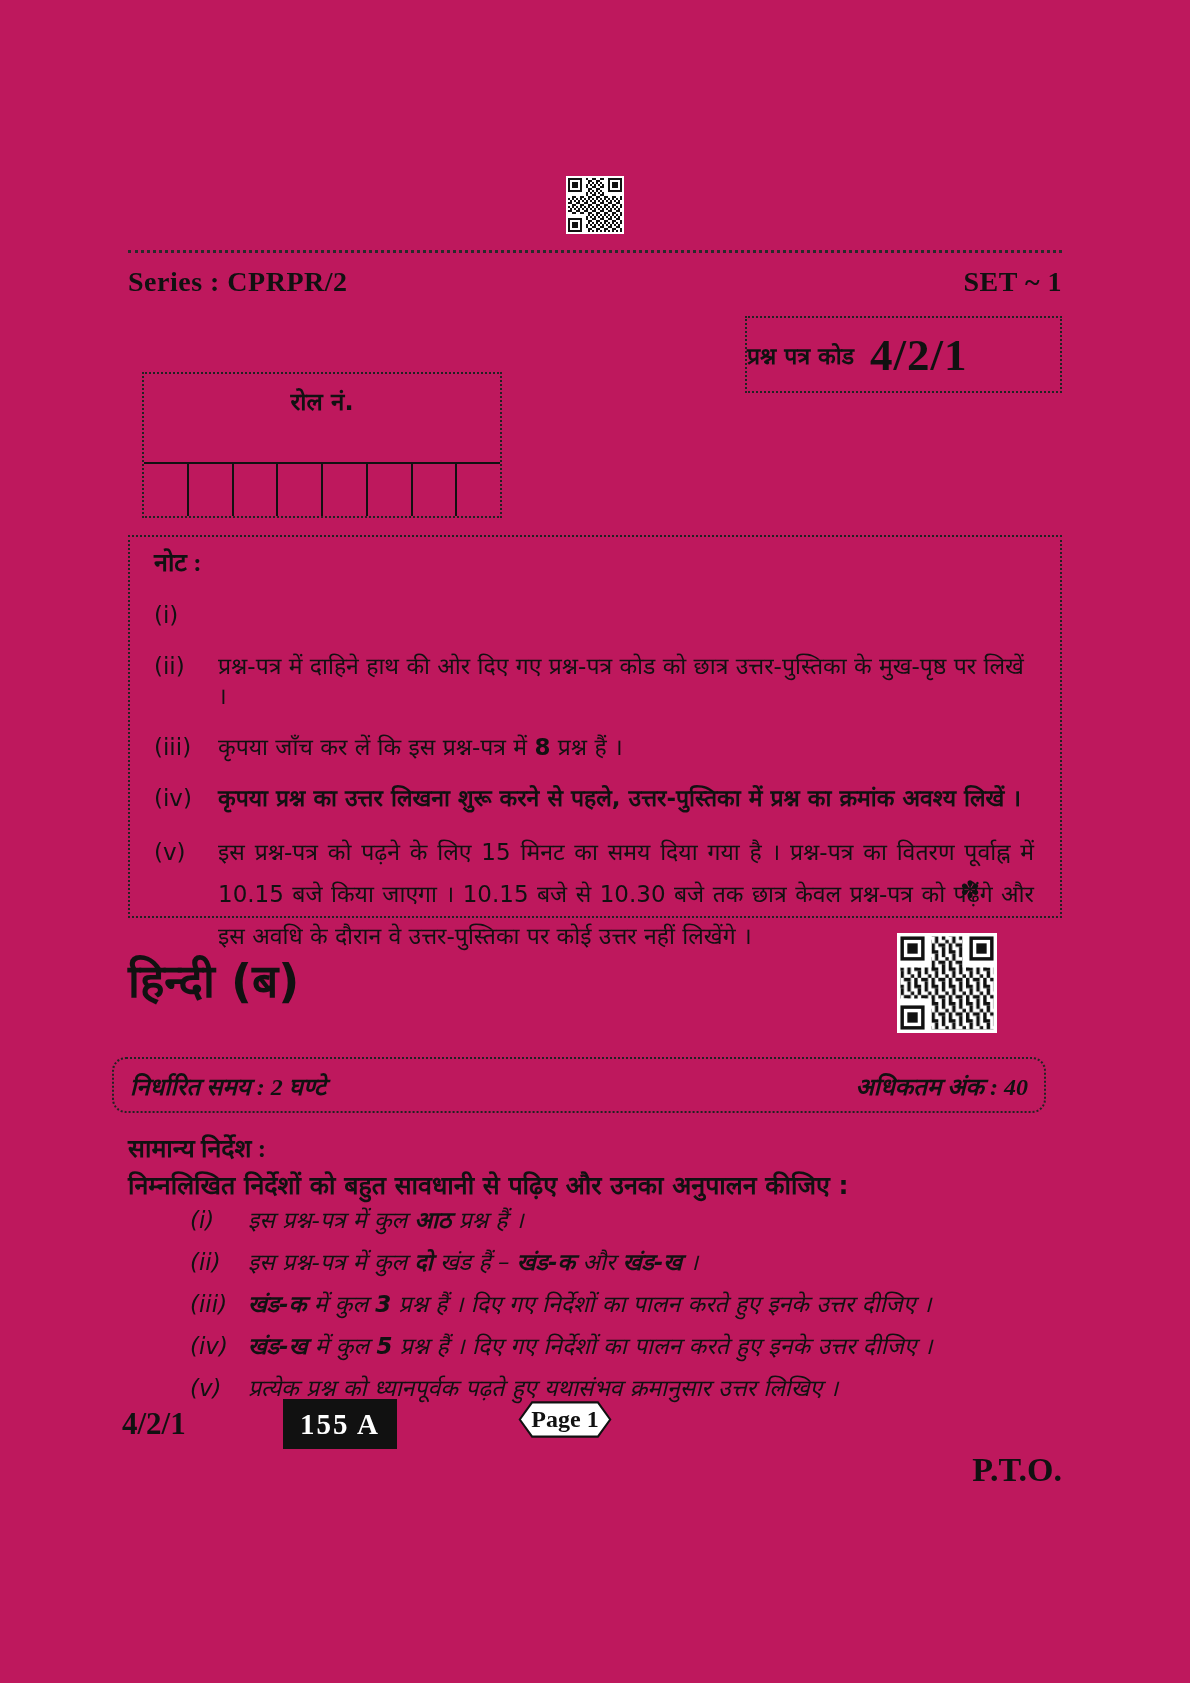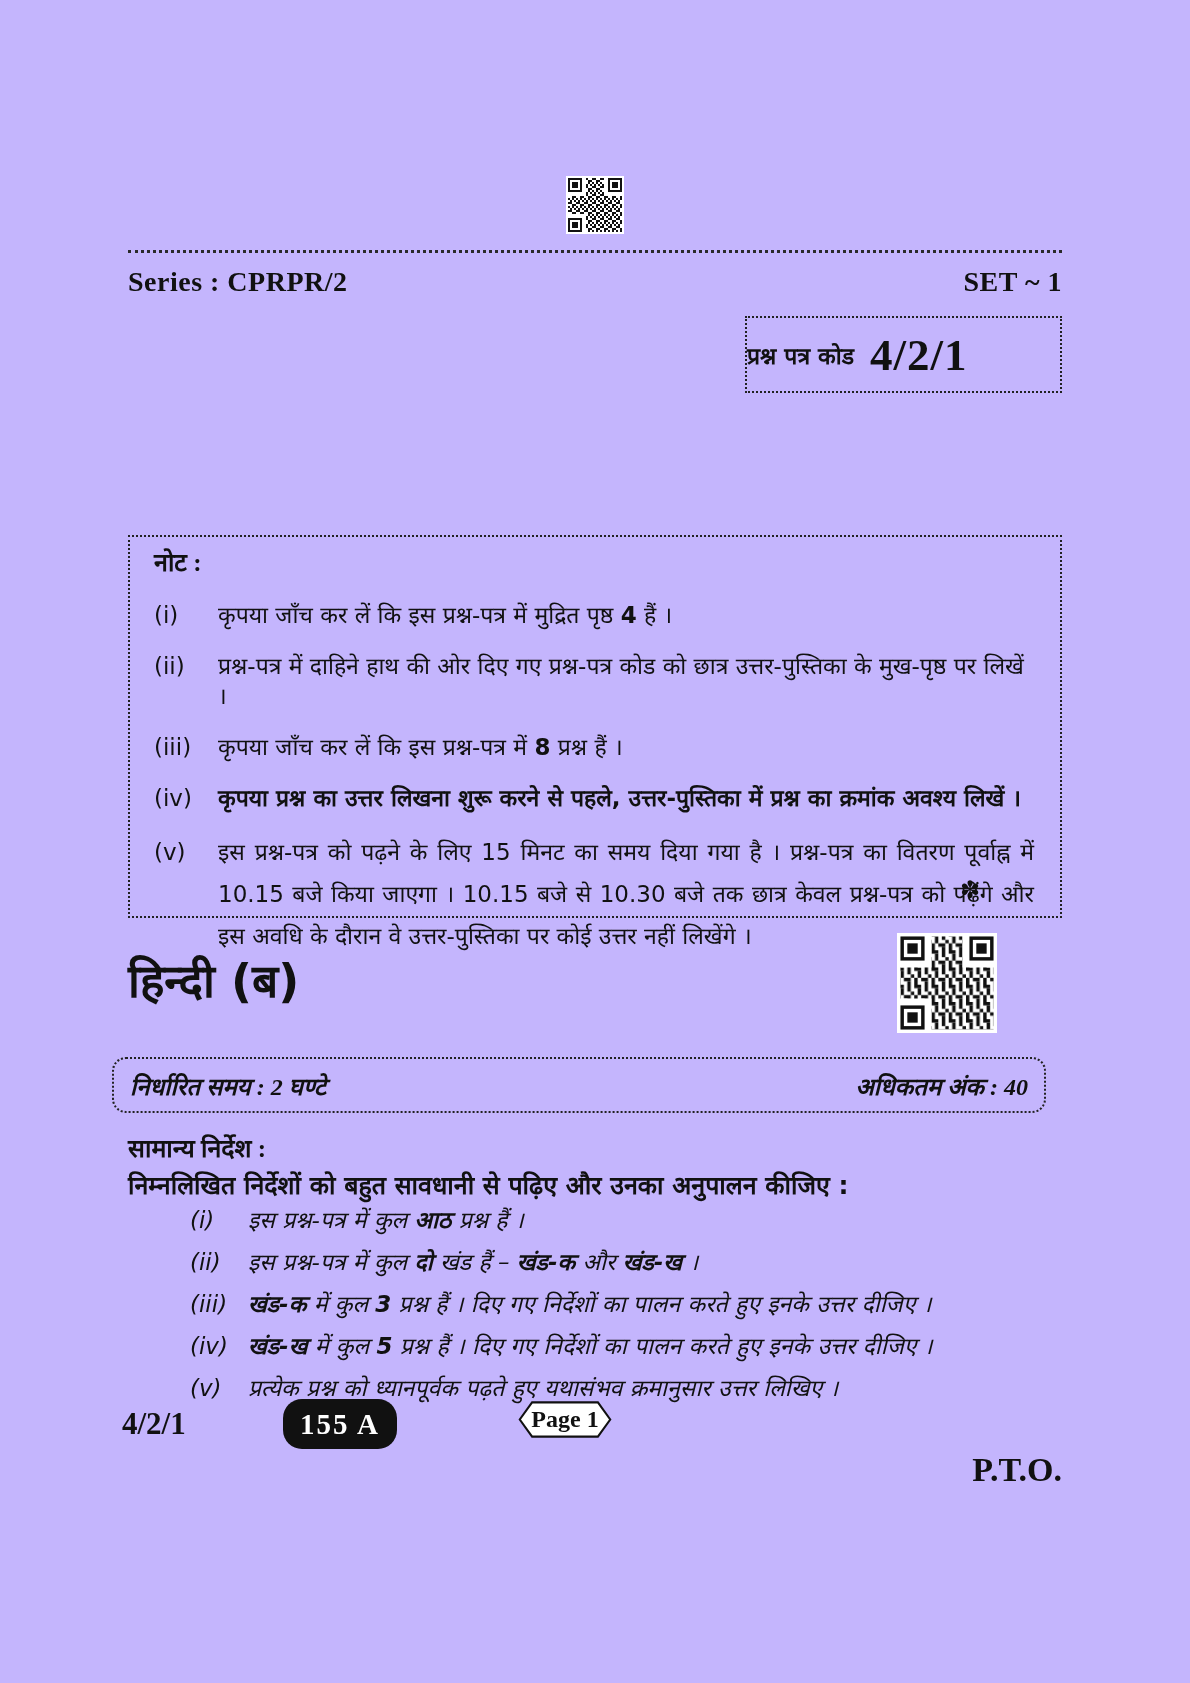--- a/index.html
+++ b/index.html
@@ -3,21 +3,21 @@
 <meta charset="utf-8">
 <style>
   * { margin: 0; padding: 0; box-sizing: border-box; }
   html, body { background: #e8e8e8; }
   body { font-family: "DejaVu Sans", sans-serif; color: #111; }
   .page {
     position: relative;
     width: 1190px;
     height: 1683px;
     margin: 0 auto;
-    background: #c4b5fd;
+    background: #be185d;
     overflow: hidden;
   }
   .serif { font-family: "Liberation Serif", "DejaVu Serif", serif; }
 
   
   .qr-top { position: absolute; left: 566px; top: 176px; width: 58px; height: 58px; }
   .qr-title { position: absolute; left: 897px; top: 933px; width: 100px; height: 100px; }
   .qr-box svg { width: 100%; height: 100%; display: block; }
 
   
@@ -98,21 +98,21 @@
   .gen-list { position: absolute; left: 190px; top: 1205px; width: 872px; }
   .gen-item { display: flex; font-size: 23px; font-style: italic; line-height: 30px; margin-bottom: 12px; }
   .gen-item .num { width: 58px; flex: 0 0 58px; }
 
   
   .footer-code { position: absolute; left: 122px; top: 1406px; font-size: 31px; font-weight: 700; }
   .footer-badge {
     position: absolute; left: 283px; top: 1399px; width: 114px; height: 50px;
     background: #111; color: #fff;
     display: flex; align-items: center; justify-content: center;
-    font-size: 29px; font-weight: 700; letter-spacing: 2px; border-radius: 19px;
+    font-size: 29px; font-weight: 700; letter-spacing: 2px;
   }
   .footer-page { position: absolute; left: 497px; top: 1401px; width: 136px; height: 37px; }
   .footer-page svg { position: absolute; inset: 0; width: 100%; height: 100%; }
   .footer-page .page-label {
     position: absolute; inset: 0; display: flex; align-items: center; justify-content: center;
     font-size: 24px; font-weight: 700;
   }
   .footer-pto { position: absolute; right: 128px; top: 1451px; font-size: 34px; font-weight: 700; }
 </style>
 </head>
@@ -162,28 +162,40 @@
   <div class="series-row">
     <span class="series-label serif">Series : CPRPR/2</span>
     <span class="set-label serif">SET ~ 1</span>
   </div>
 
   <div class="code-box">
     <span class="code-label">प्रश्न पत्र कोड</span>
     <span class="code-value serif">4/2/1</span>
   </div>
 
+  <div class="roll-box">
+    <div class="roll-label">रोल नं.</div>
+    <div class="roll-cells">
+      <div class="roll-cell"></div>
+      <div class="roll-cell"></div>
+      <div class="roll-cell"></div>
+      <div class="roll-cell"></div>
+      <div class="roll-cell"></div>
+      <div class="roll-cell"></div>
+      <div class="roll-cell"></div>
+      <div class="roll-cell"></div>
+    </div>
+  </div>
 
 
   <div class="note-box">
     <div class="note-heading">नोट :</div>
 
     <div class="note-item">
       <span class="num">(i)</span>
-      <span class="itext"><span>कृपया जाँच कर लें कि इस प्रश्न-पत्र में मुद्रित पृष्ठ </span><span style="font-weight: 700;">4</span><span> हैं ।</span></span>
     </div>
     <div class="note-item">
       <span class="num">(ii)</span>
       <span class="itext"><span>प्रश्न-पत्र में दाहिने हाथ की ओर दिए गए प्रश्न-पत्र कोड को छात्र उत्तर-पुस्तिका के मुख-पृष्ठ पर लिखें ।</span></span>
     </div>
     <div class="note-item">
       <span class="num">(iii)</span>
       <span class="itext"><span>कृपया जाँच कर लें कि इस प्रश्न-पत्र में </span><span style="font-weight: 700;">8</span><span> प्रश्न हैं ।</span></span>
     </div>
     <div class="note-item">

